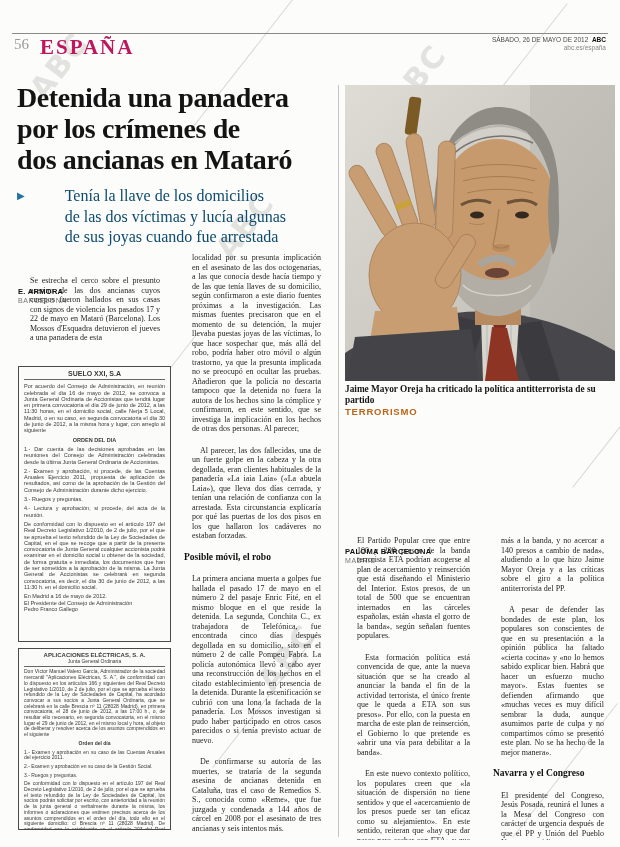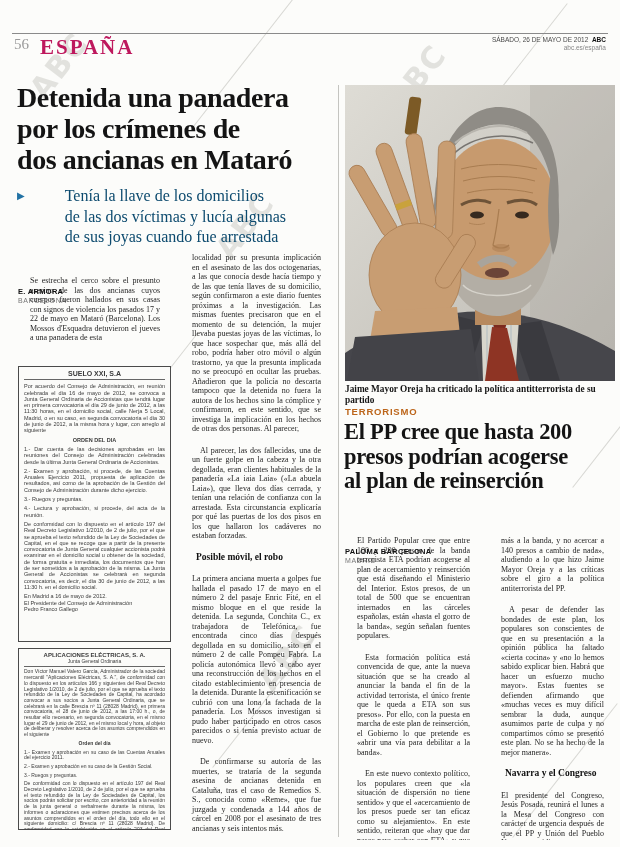--- a/index.html
+++ b/index.html
@@ -32,21 +32,21 @@
           color:#111;letter-spacing:.3px;line-height:9px;margin-top:45px;}
   .byline .city{display:block;font-weight:normal;color:#777;font-size:7px;letter-spacing:.6px;}
   .byline1{position:absolute;left:18px;top:242px;}
   .byline2{position:absolute;left:345px;top:502px;}
   .bodycol{position:absolute;font-size:8px;line-height:9.5px;text-align:justify;
            color:#1f1f1f;overflow:hidden;}
   .bodycol p{margin:12px;}
   .bodycol p.ind{text-indent:8px;}
   .lcol1{left:18px;top:264px;width:154px;height:98px;}
   .lcol2{left:180px;top:241px;width:153px;height:596px;}
-  .subhead{font-size:9.5px;font-weight:bold;margin:4px 0 1px 16px;color:#111;}
+  .subhead{font-size:9.5px;font-weight:bold;margin:4px 0 1px 4px;color:#111;}
   
   .notice{position:absolute;border:1px solid #4a4a4a;background:#fbfbf9;
           font-family:"Liberation Sans",sans-serif;color:#3a3a3a;text-align:justify;
           overflow:hidden;padding:4px 5px;}
   .notice1{left:18px;top:366px;width:141px;height:266px;font-size:5.5px;line-height:6.3px;}
   .notice2{left:18px;top:648px;width:141px;height:172px;font-size:5px;line-height:5.7px;}
   .notice-title{text-align:center;font-weight:bold;border-bottom:1px solid #666;
                 padding-bottom:2px;margin-bottom:3px;}
   .notice1 .notice-title{font-size:7px;}
   .notice2 .notice-title{font-size:6px;border-bottom:none;padding-bottom:0;margin-bottom:0;}
@@ -207,23 +207,20 @@
         <rect x="102" y="146" width="17" height="60" rx="8" transform="rotate(32 110 176)"></rect>
       </g>
       <rect x="44" y="118" width="16" height="6" fill="#c9a23c" transform="rotate(-20 52 102)"></rect>
       <path d="M30,226 L112,222 L120,296 L18,296 Z" fill="#c89d72"></path>
       <path d="M10,252 L126,244 L134,296 L2,296 Z" fill="#434348"></path>
     </svg>
   </div>
   <div class="caption">Jaime Mayor Oreja ha criticado la política antitterrorista de su partido</div>
 
   <div class="kicker">TERRORISMO</div>
-  <div class="rheadline">El PP cree que hasta 200
-presos podrían acogerse
-al plan de reinserción</div>
   <div class="byline byline2">
     <span>PALOMA BARCELONA</span>
     <span class="city">MADRID</span>
   </div>
 
   <div class="bodycol rcol1">
     <p>El Partido Popular cree que entre 100 y 200 presos de la banda terrorista ETA podrían acogerse al plan de acercamiento y reinserción que está diseñando el Ministerio del Interior. Estos presos, de un total de 500 que se encuentran internados en las cárceles españolas, están «hasta el gorro de la banda», según señalan fuentes populares.</p>
     <p class="ind">Esta formación política está convencida de que, ante la nueva situación que se ha creado al anunciar la banda el fin de la actividad terrorista, el único frente que le queda a ETA son sus presos». Por ello, con la puesta en marcha de este plan de reinserción, el Gobierno lo que pretende es «abrir una vía para debilitar a la banda».</p>
     <p class="ind">En este nuevo contexto político, los populares creen que «la situación de dispersión no tiene sentido» y que el «acercamiento de los presos puede ser tan eficaz como su alejamiento». En este sentido, reiteran que «hay que dar pasos para acabar con ETA» y que la actual dirección de los populares vascos es «más partidaria de cambiar el tono del discurso y tomar decisiones que dañan</p>
   </div>

